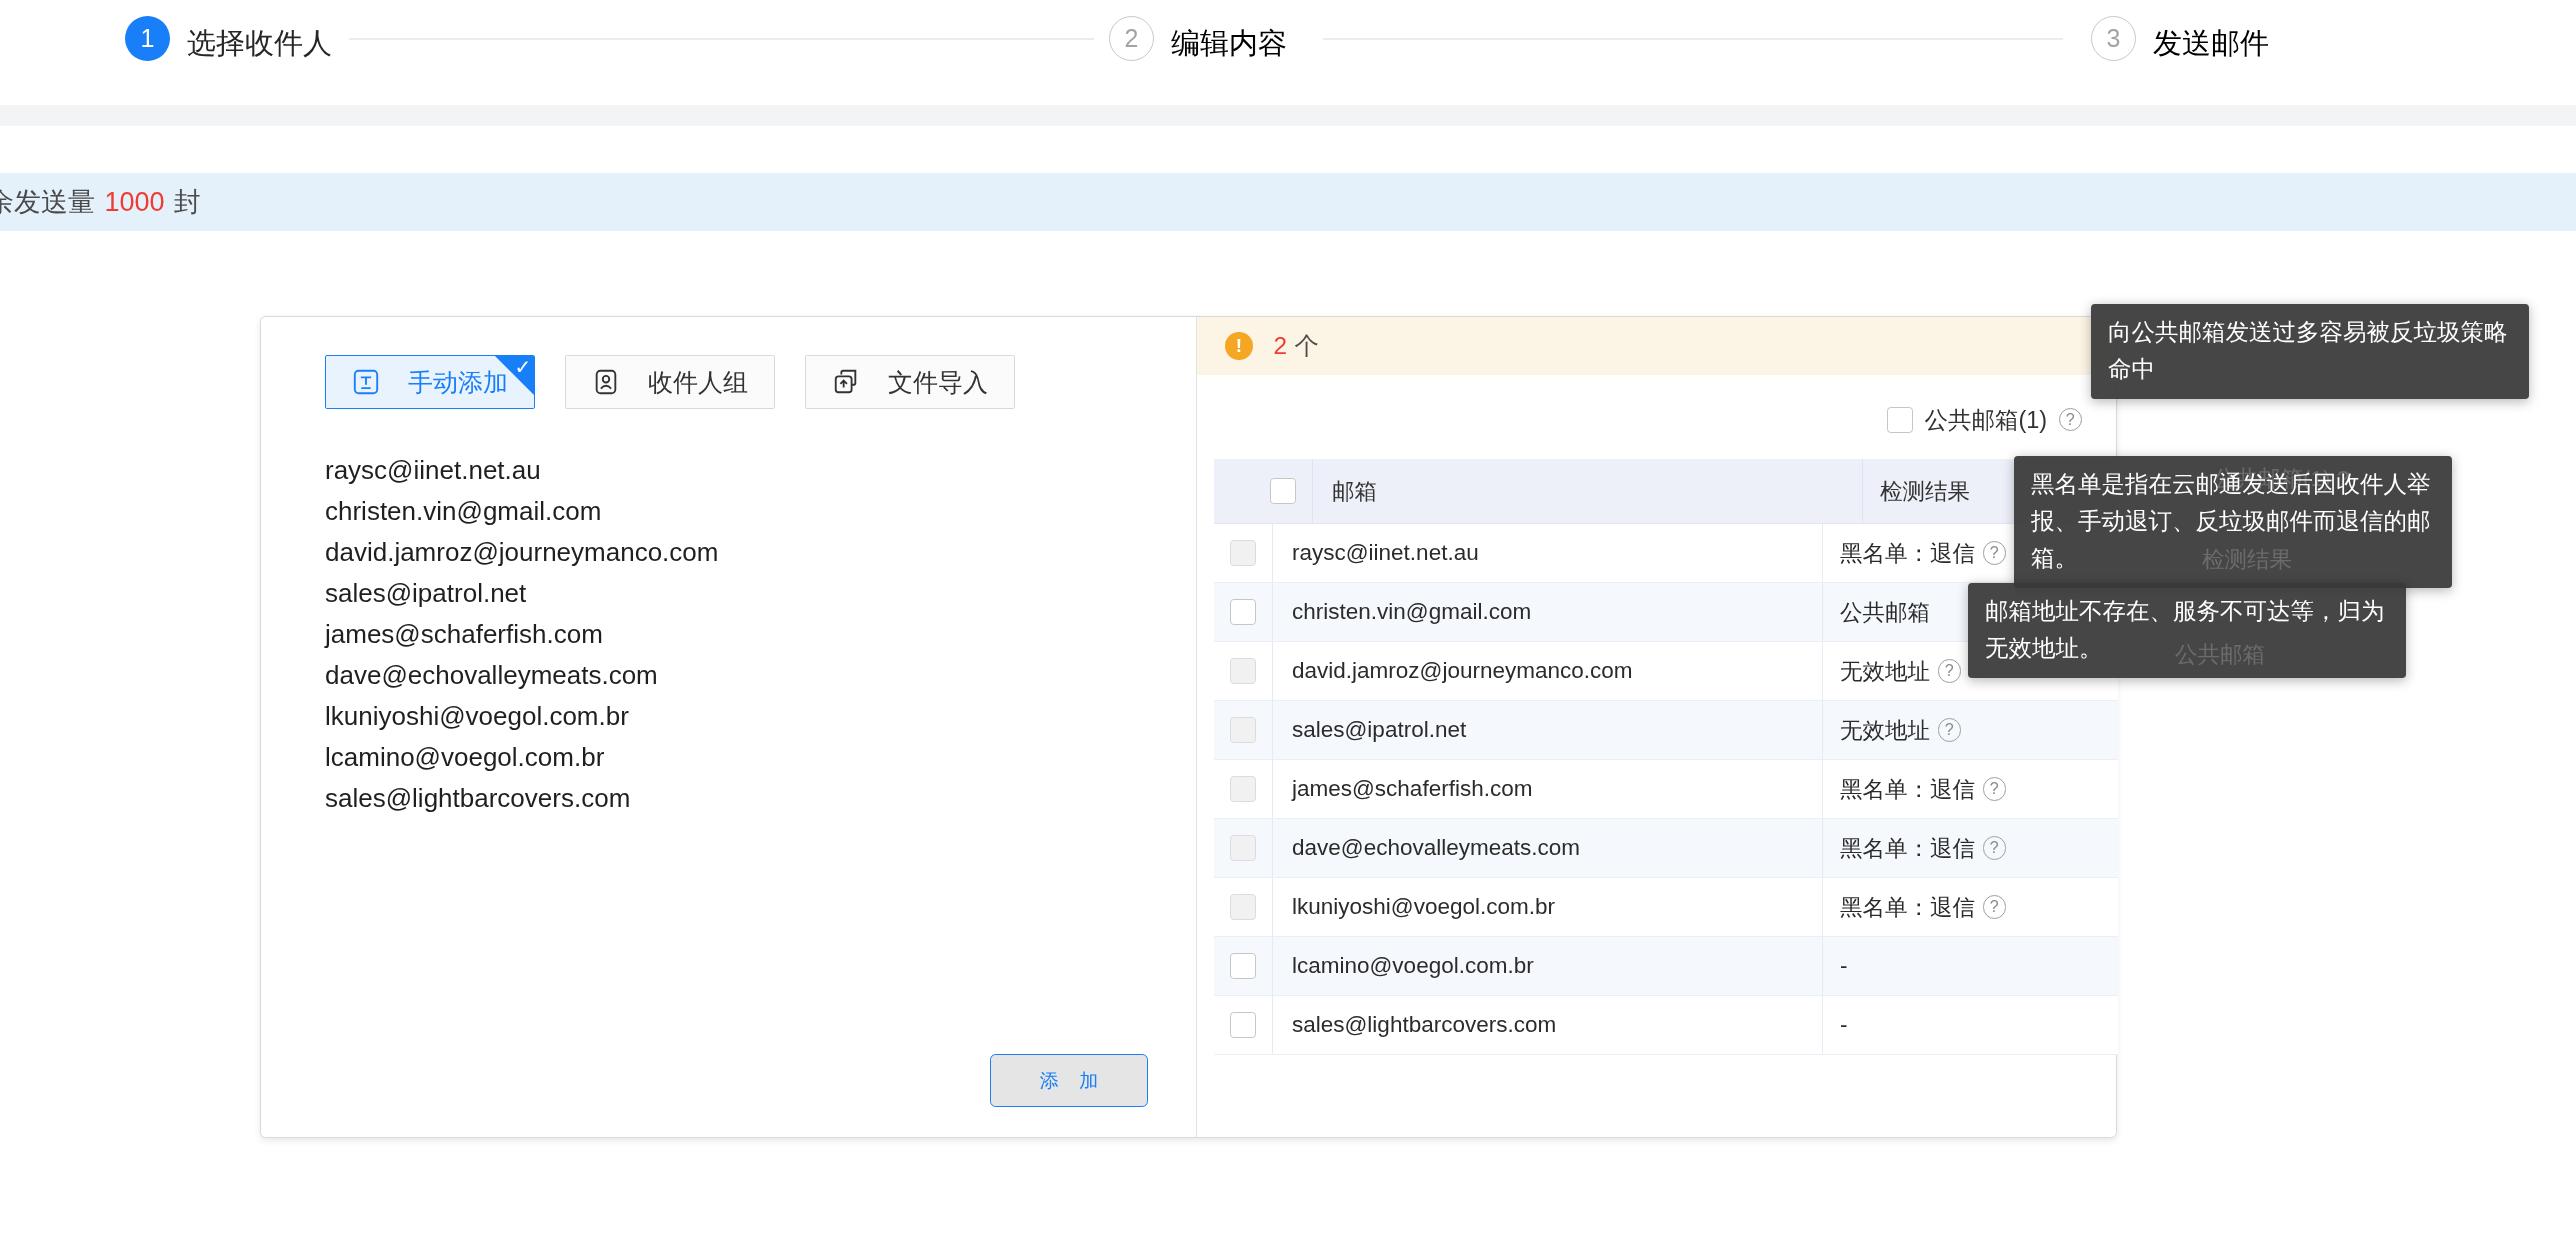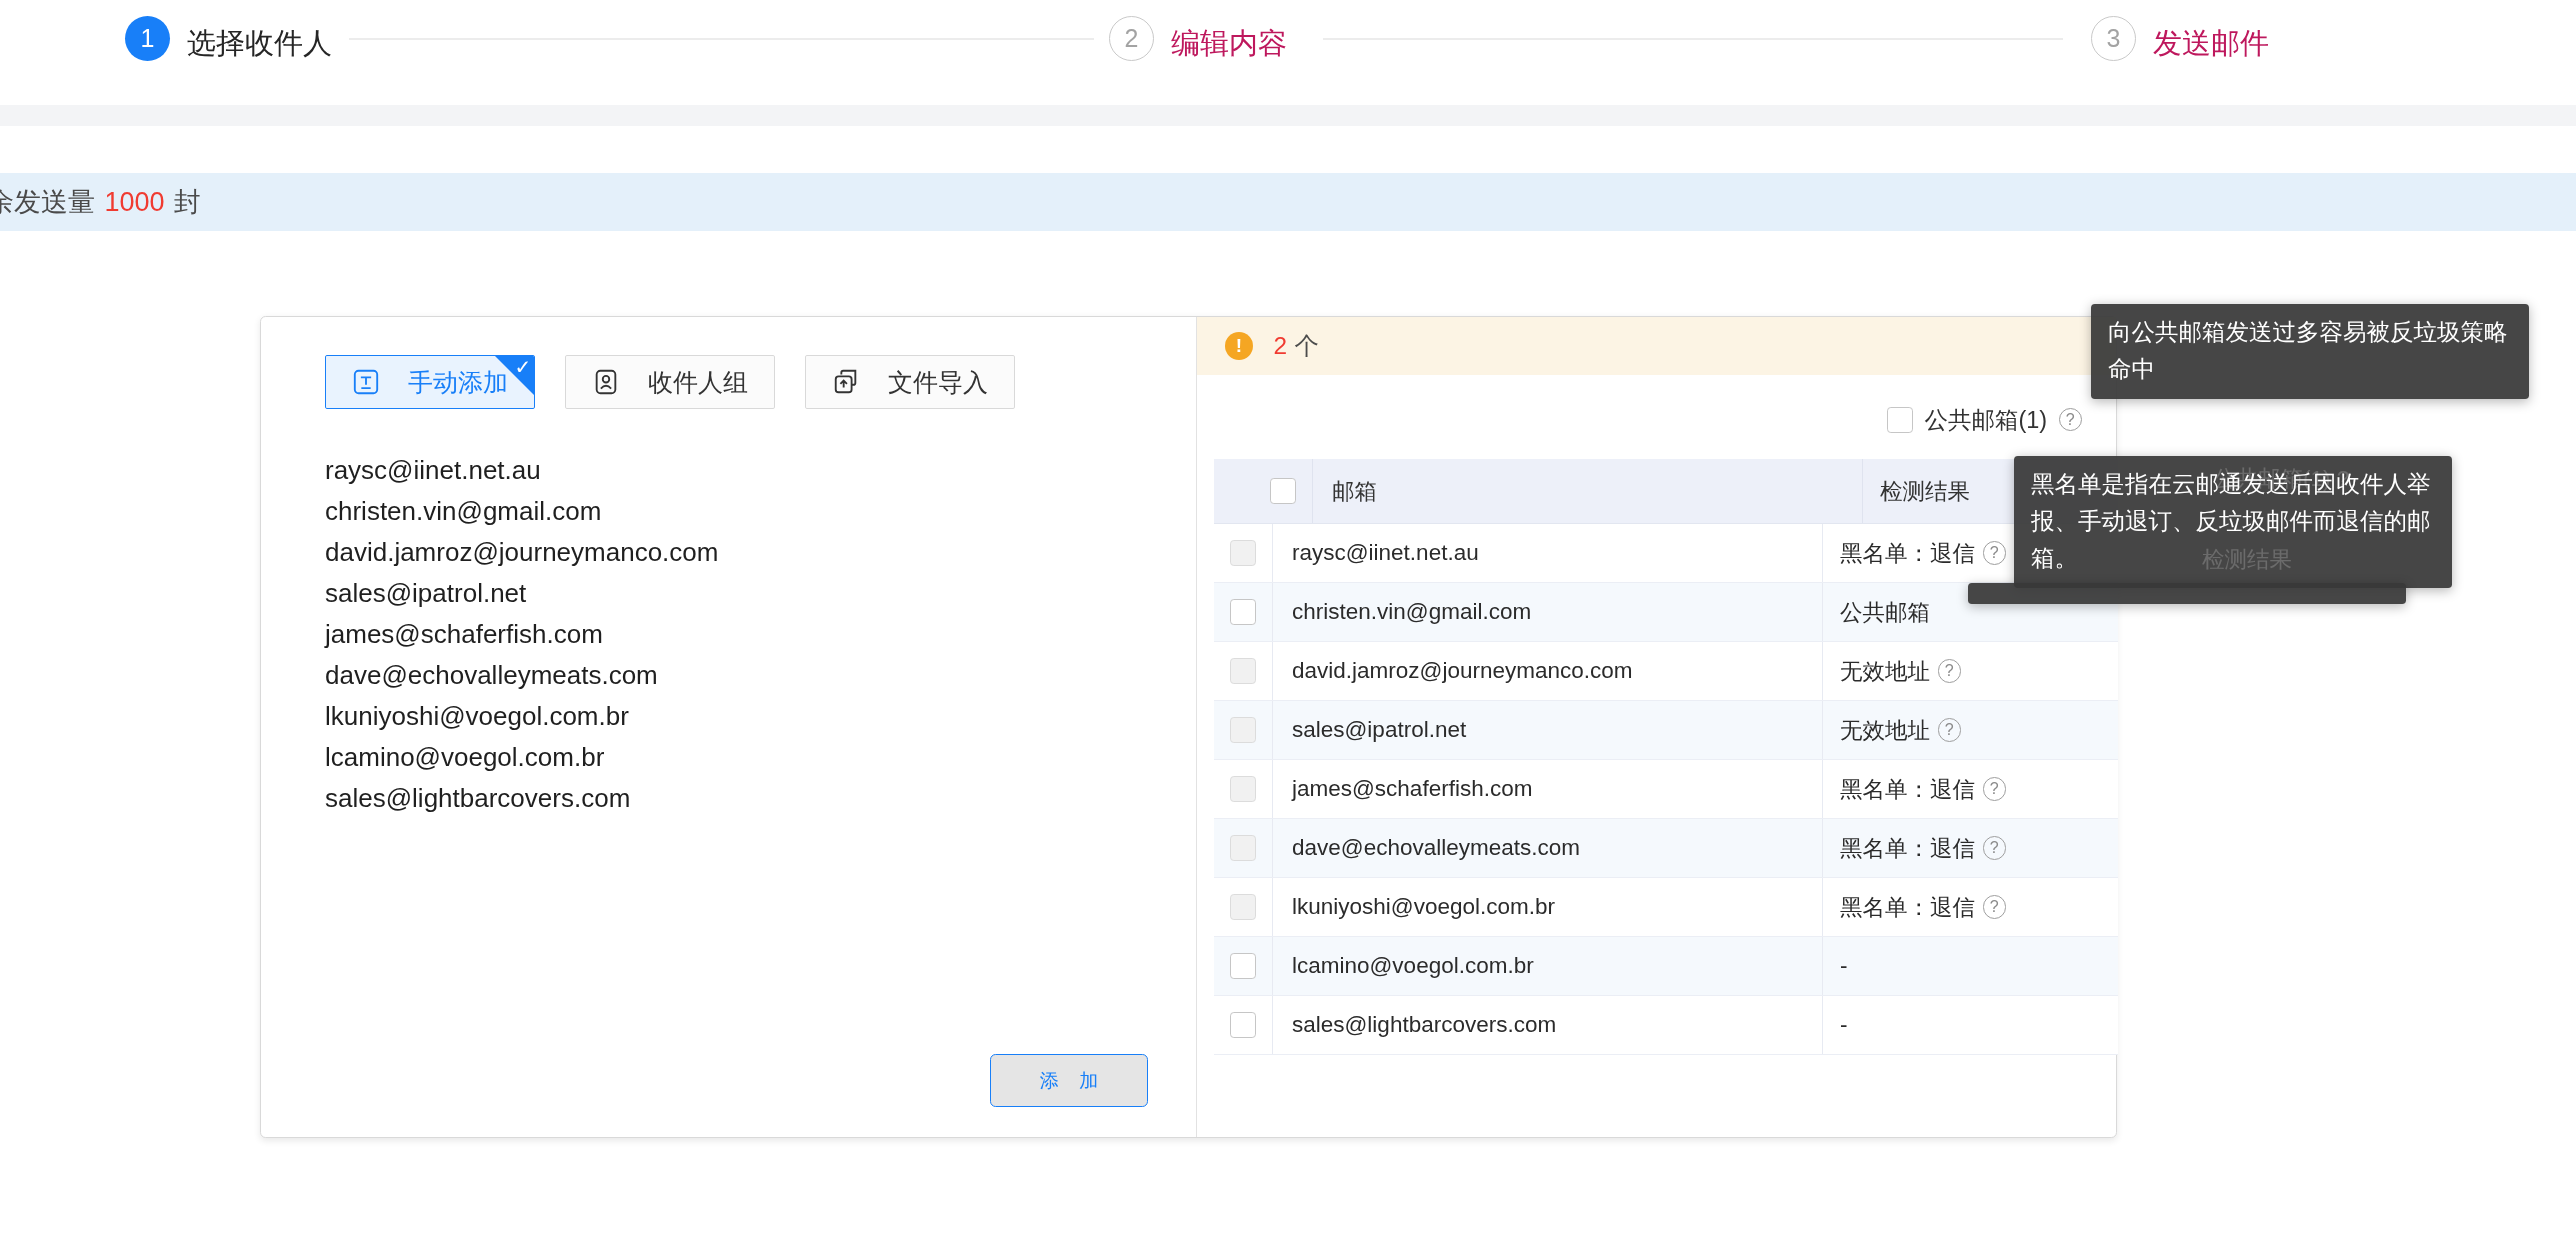--- a/index.html
+++ b/index.html
@@ -10,21 +10,21 @@
     color:#333;
   }
   
   .stepper{position:absolute;left:0;top:0;width:2576px;height:105px;background:#fff;}
   .step-circle{position:absolute;top:16px;width:45px;height:45px;border-radius:50%;
     display:flex;align-items:center;justify-content:center;font-size:25px;box-sizing:border-box;}
   .step-circle.active{background:#187ff8;color:#fff;}
   .step-circle.inactive{background:#fff;border:1.9px solid #c9c9c9;color:#a3a3a3;}
   .step-label{position:absolute;top:23.5px;font-size:29px;white-space:nowrap;}
   .step-label.active{color:#262626;}
-  .step-label.inactive{color:#be185d;}
+  .step-label.inactive{color:#000000;}
   .step-line{position:absolute;top:38px;height:1.9px;background:#ececec;}
   #step1-circle{left:125px;} #step1-label{left:187px;}
   #line1{left:349px;width:745px;}
   #step2-circle{left:1109px;} #step2-label{left:1171px;}
   #line2{left:1323px;width:740px;}
   #step3-circle{left:2091px;} #step3-label{left:2153px;}
 
   .gray-strip{position:absolute;left:0;top:105px;width:2576px;height:20.7px;background:#f3f4f6;}
 
   
@@ -292,15 +292,16 @@
 
 <div class="tooltip" id="tooltip-public">向公共邮箱发送过多容易被反垃圾策略命中</div>
 
 <div class="tooltip" id="tooltip-blacklist">
   <span>黑名单是指在云邮通发送后因收件人举报、手动退订、反垃圾邮件而退信的邮箱。</span>
   <span class="ghost g1">公共邮箱(1) ?</span>
   <span class="ghost g2">检测结果</span>
 </div>
 
 <div class="tooltip" id="tooltip-invalid">
+  <span>邮箱地址不存在、服务不可达等，归为无效地址。</span>
   <span class="ghost g1">公共邮箱</span>
 </div>
 
 
 </body></html>

